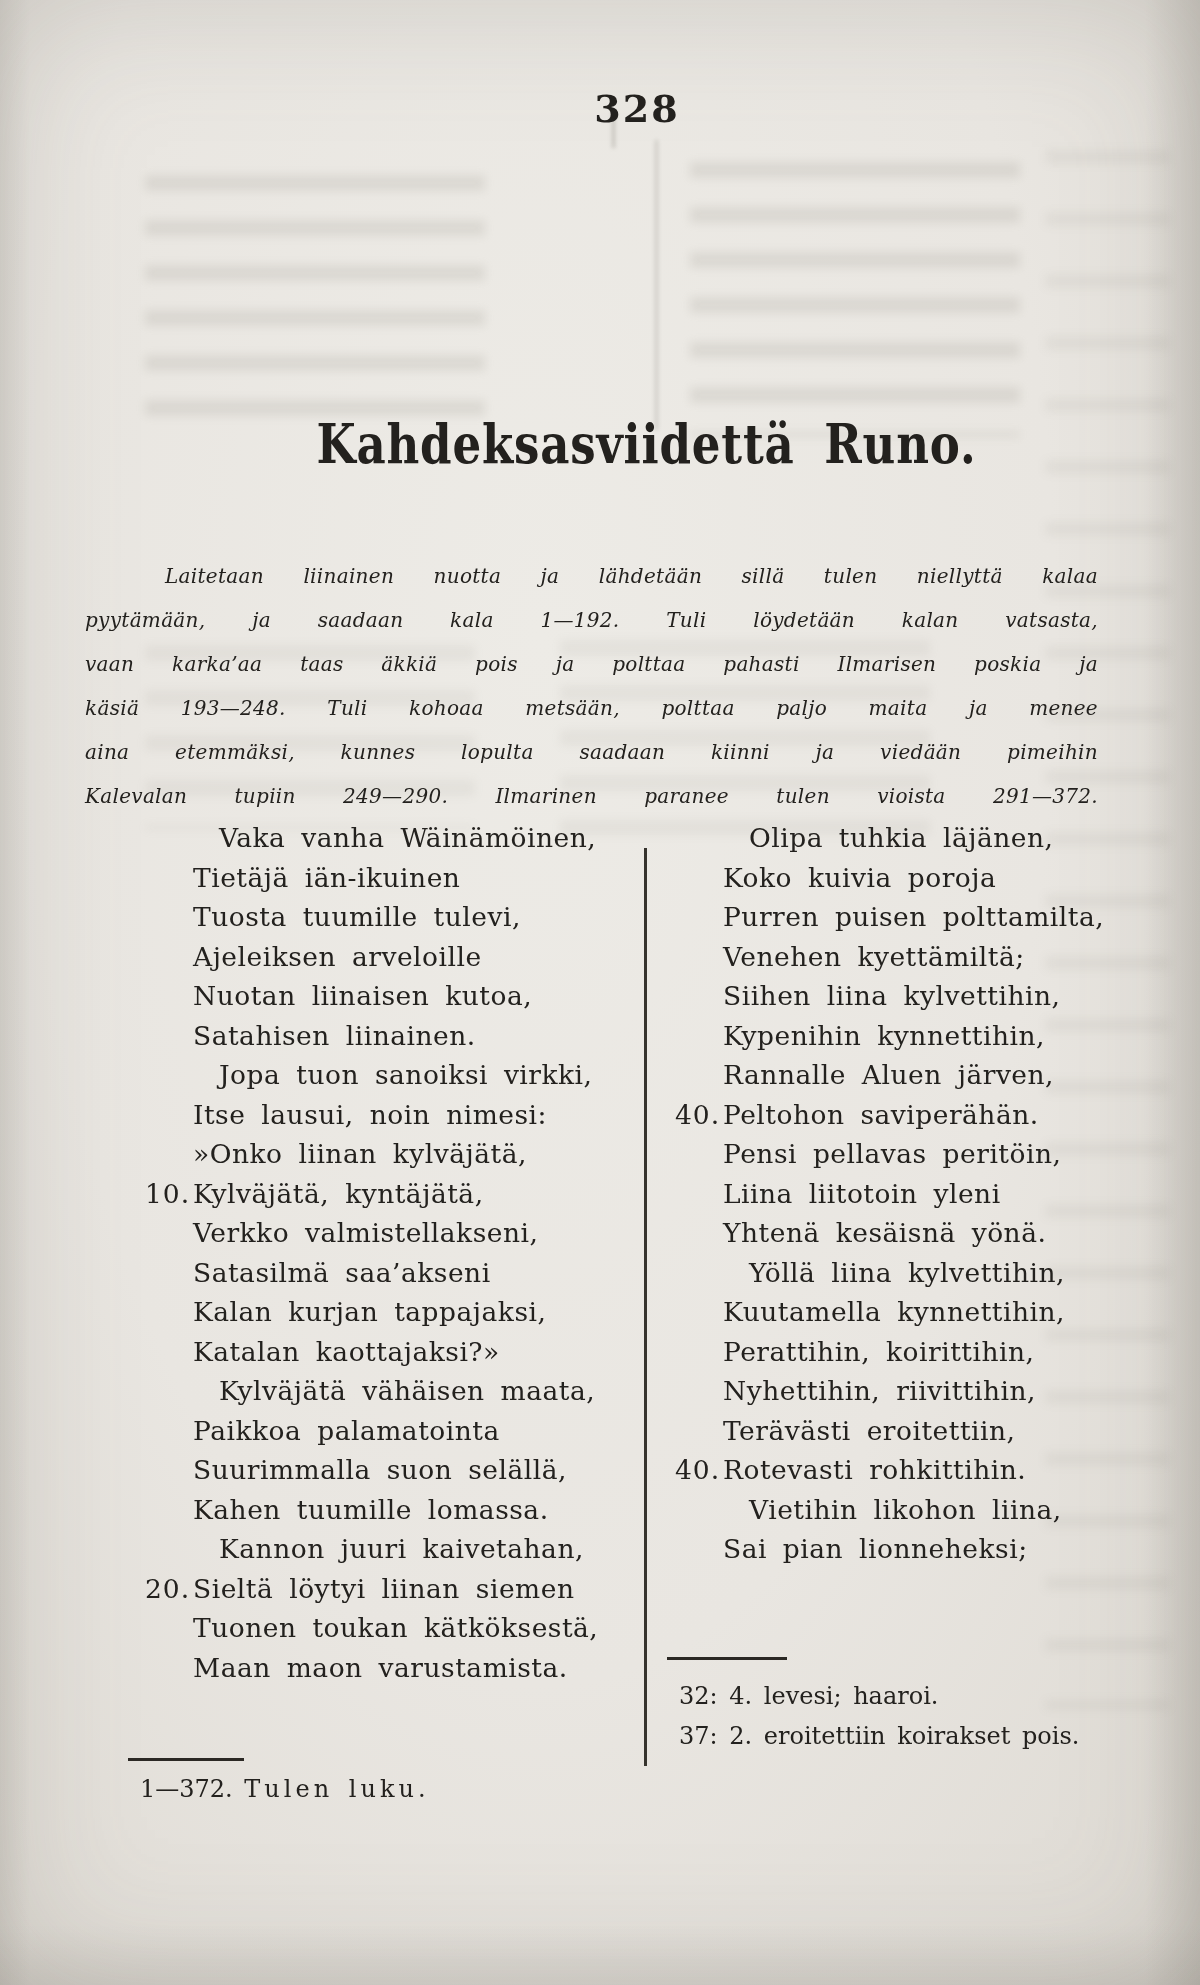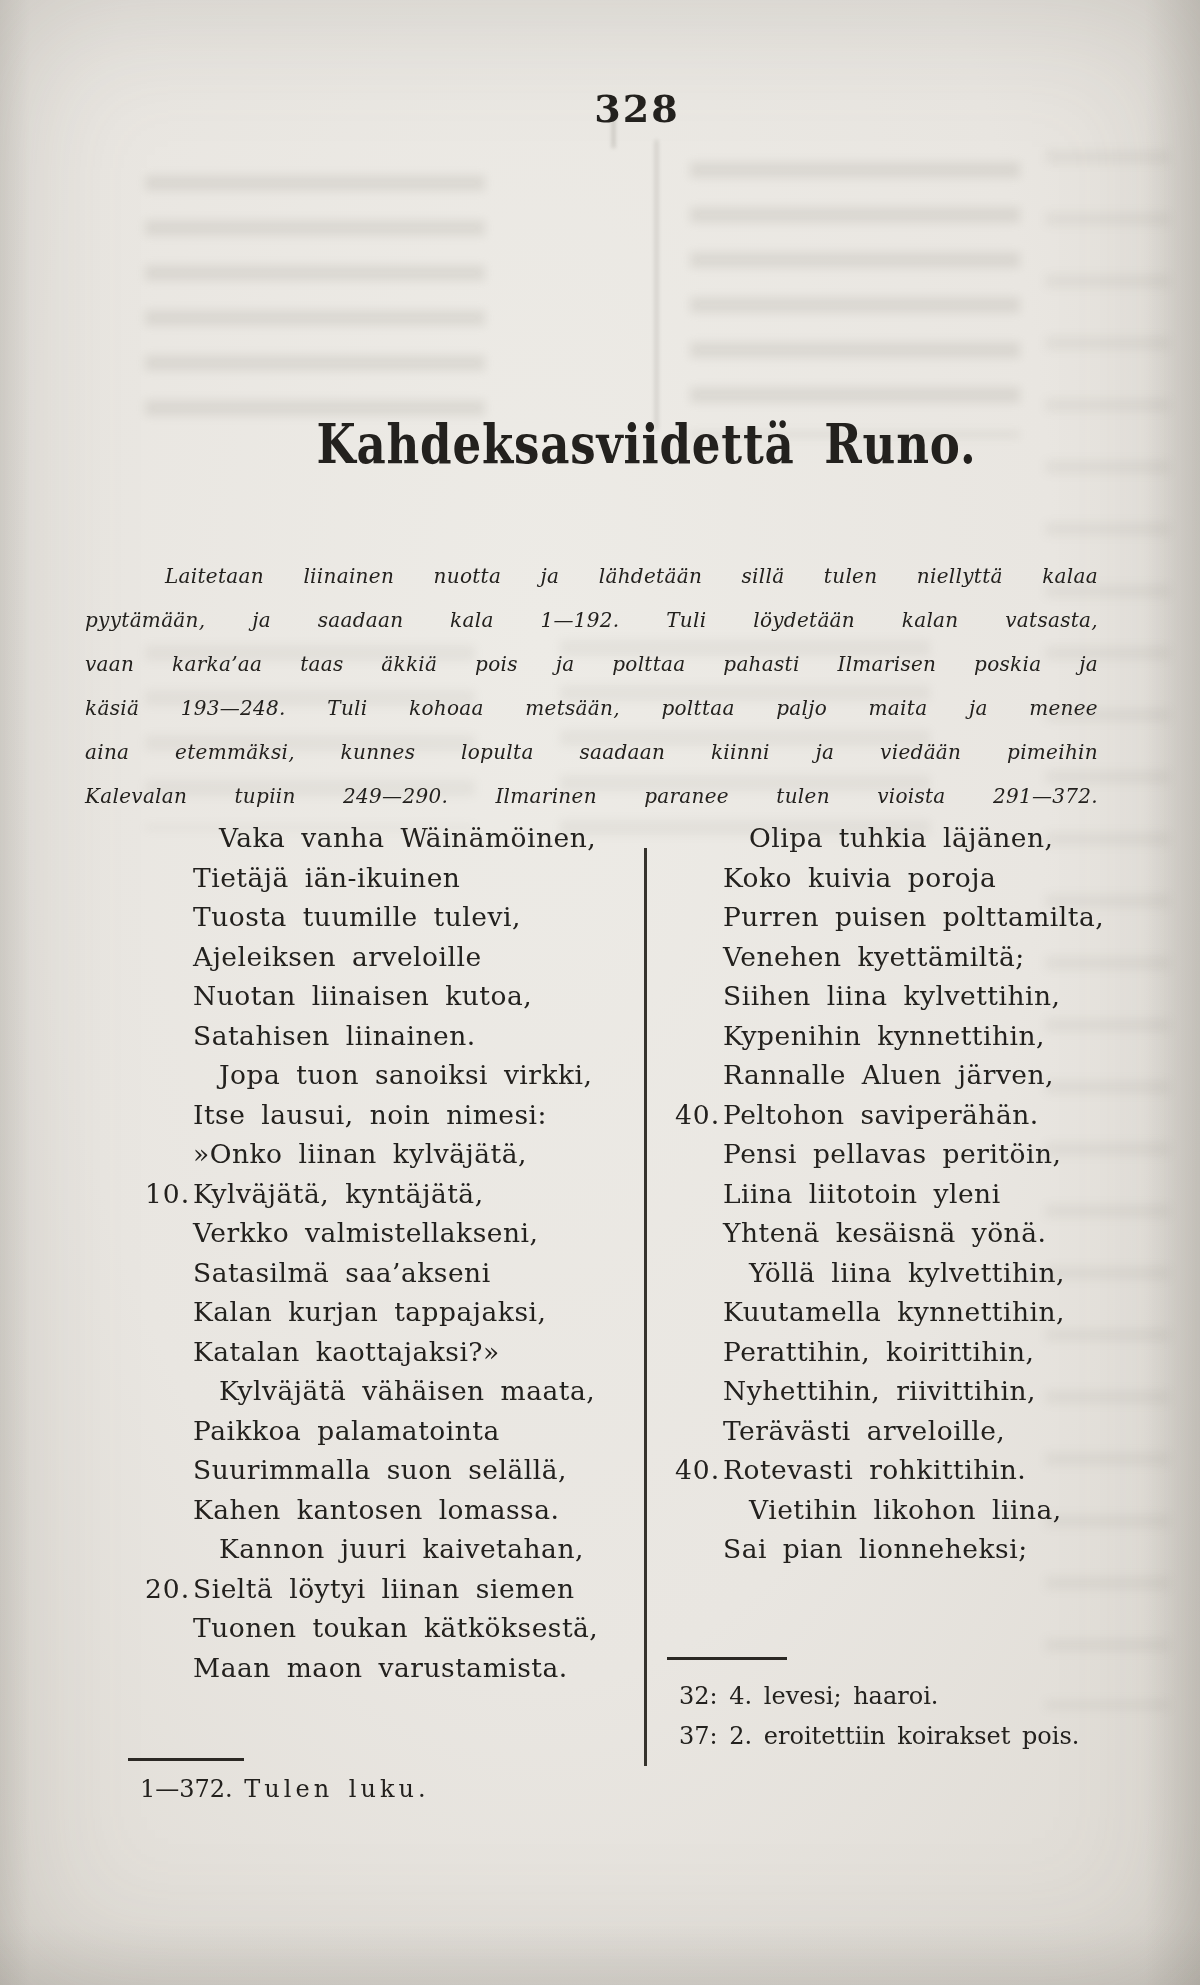--- a/index.html
+++ b/index.html
@@ -124,21 +124,21 @@
       <div class="vline"><span>Itse lausui, noin nimesi:</span></div>
       <div class="vline"><span>»Onko liinan kylväjätä,</span></div>
       <div class="vline"><span class="vnum">10.</span><span>Kylväjätä, kyntäjätä,</span></div>
       <div class="vline"><span>Verkko valmistellakseni,</span></div>
       <div class="vline"><span>Satasilmä saa’akseni</span></div>
       <div class="vline"><span>Kalan kurjan tappajaksi,</span></div>
       <div class="vline"><span>Katalan kaottajaksi?»</span></div>
       <div class="vline indent"><span>Kylväjätä vähäisen maata,</span></div>
       <div class="vline"><span>Paikkoa palamatointa</span></div>
       <div class="vline"><span>Suurimmalla suon selällä,</span></div>
-      <div class="vline"><span>Kahen kantosen lomassa.</span></div>
+      <div class="vline"><span>Kahen tuumille lomassa.</span></div>
       <div class="vline indent"><span>Kannon juuri kaivetahan,</span></div>
       <div class="vline"><span class="vnum">20.</span><span>Sieltä löytyi liinan siemen</span></div>
       <div class="vline"><span>Tuonen toukan kätköksestä,</span></div>
       <div class="vline"><span>Maan maon varustamista.</span></div>
     </div>
 
   <div class="col col-right" id="col-right-lines">
       <div class="vline indent"><span>Olipa tuhkia läjänen,</span></div>
       <div class="vline"><span>Koko kuivia poroja</span></div>
       <div class="vline"><span>Purren puisen polttamilta,</span></div>
@@ -147,21 +147,21 @@
       <div class="vline"><span>Kypenihin kynnettihin,</span></div>
       <div class="vline"><span>Rannalle Aluen järven,</span></div>
       <div class="vline"><span class="vnum">40.</span><span>Peltohon saviperähän.</span></div>
       <div class="vline"><span>Pensi pellavas peritöin,</span></div>
       <div class="vline"><span>Liina liitotoin yleni</span></div>
       <div class="vline"><span>Yhtenä kesäisnä yönä.</span></div>
       <div class="vline indent"><span>Yöllä liina kylvettihin,</span></div>
       <div class="vline"><span>Kuutamella kynnettihin,</span></div>
       <div class="vline"><span>Perattihin, koirittihin,</span></div>
       <div class="vline"><span>Nyhettihin, riivittihin,</span></div>
-      <div class="vline"><span>Terävästi arveloille,</span></div>
+      <div class="vline"><span>Terävästi eroitettiin,</span></div>
       <div class="vline"><span class="vnum">40.</span><span>Rotevasti rohkittihin.</span></div>
       <div class="vline indent"><span>Vietihin likohon liina,</span></div>
       <div class="vline"><span>Sai pian lionneheksi;</span></div>
     </div>
 
   <div class="fnblock left">
     <div class="fnrule"></div>
     <div class="fn">
       <span>1—372.</span>
       <span class="fnlabel">Tulen luku.</span>

